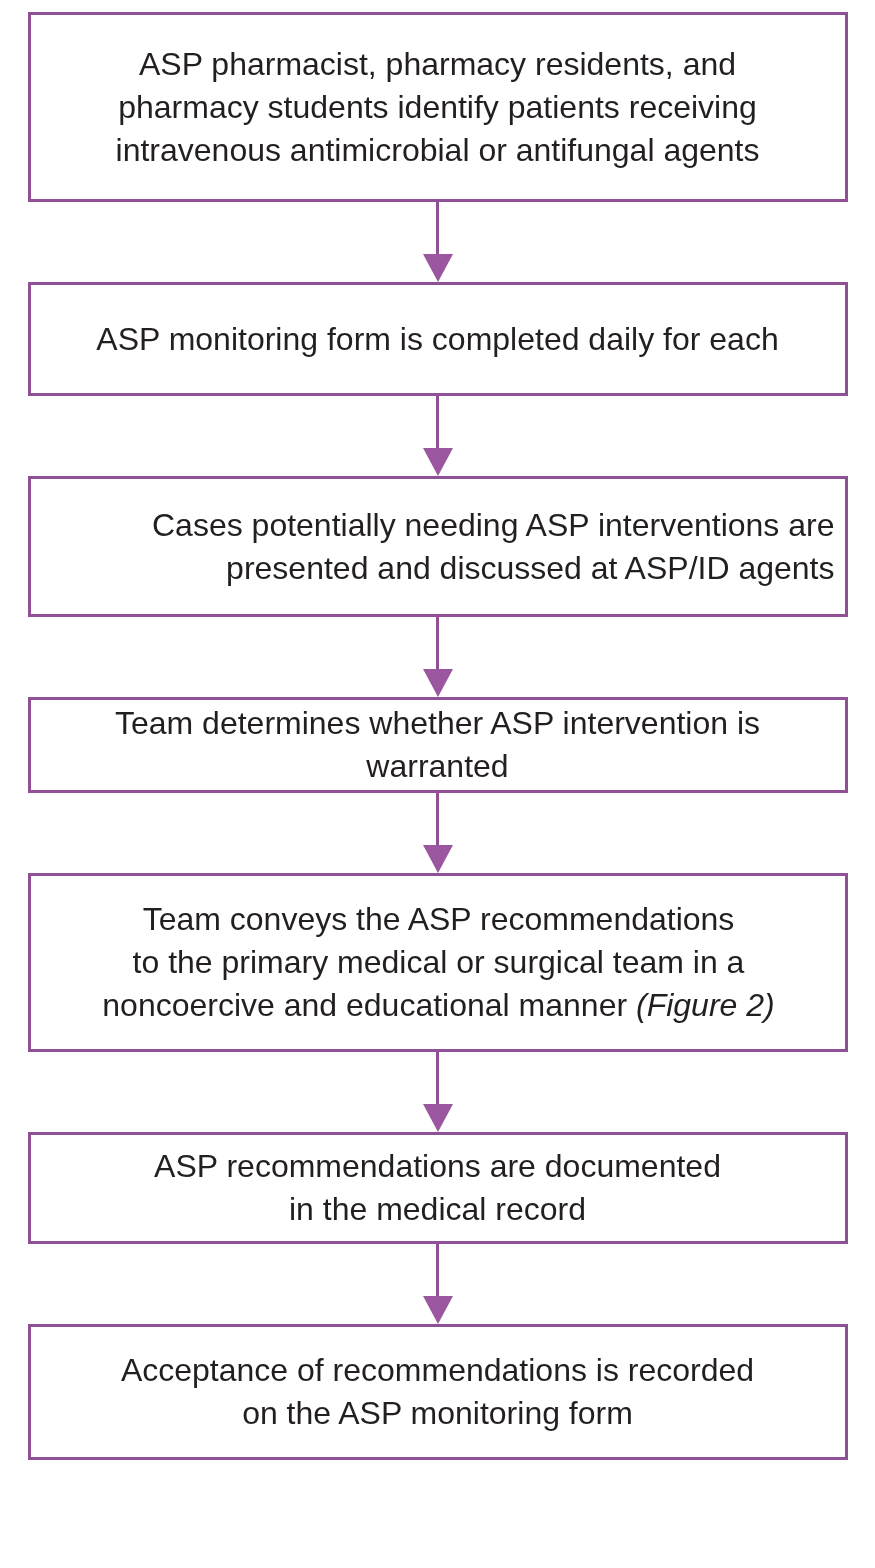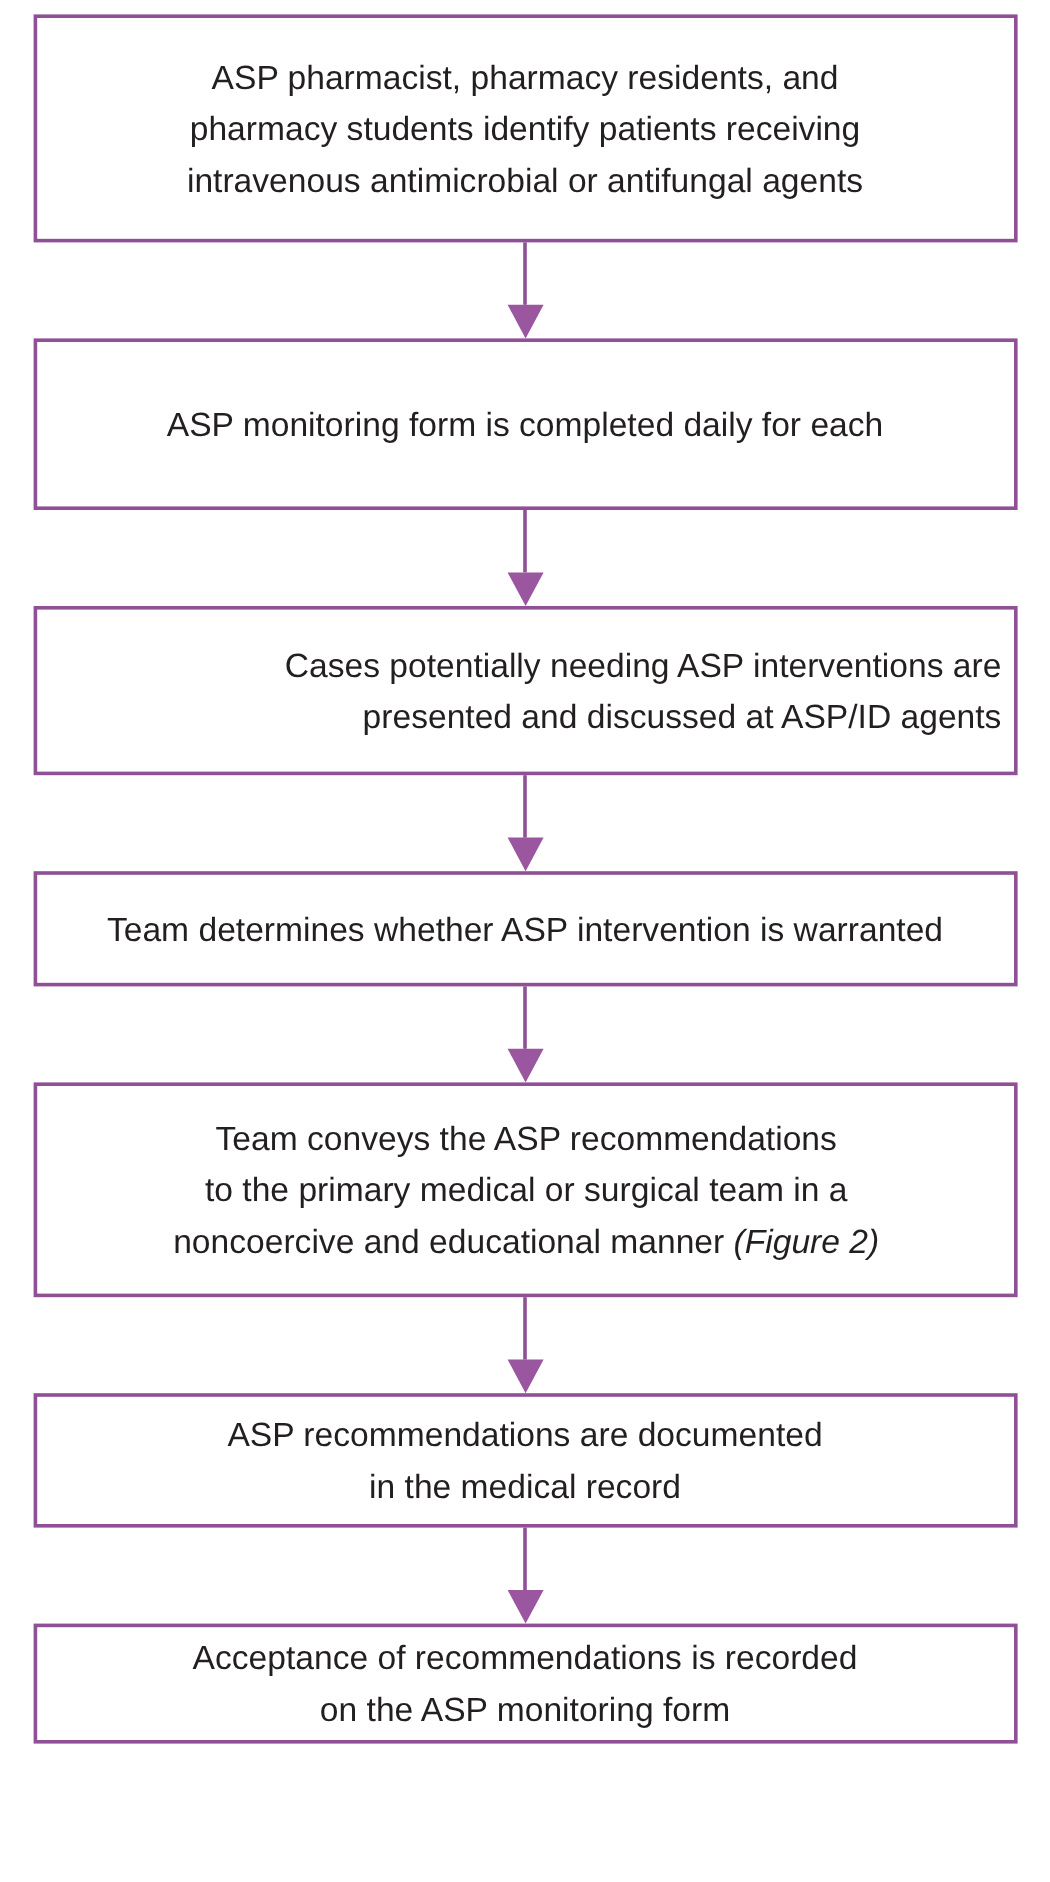--- a/index.html
+++ b/index.html
@@ -23,31 +23,31 @@
   .box {
     box-sizing: border-box;
     width: 820px;
     border: 3px solid #8f5096;
     background: #ffffff;
     display: flex;
     flex-direction: column;
     justify-content: center;
     align-items: center;
     text-align: center;
-    font-size: 28px;
+    font-size: 32px;
     line-height: 43px;
     padding: 4px 10px;
   }
   .b1 { height: 190px; }
-  .b2 { height: 143px; }
+  .b2 { height: 114px; }
   .b3 { height: 141px; align-items: flex-end; }
   .b4 { height: 96px; }
   .b5 { height: 179px; padding-left: 12px; }
   .b6 { height: 112px; }
-  .b7 { height: 100px; }
+  .b7 { height: 136px; }
   .arrow {
     height: 80px;
     display: flex;
     flex-direction: column;
     align-items: center;
   }
   .arrow .stem {
     width: 3px;
     height: 52px;
     background: #8f5096;

